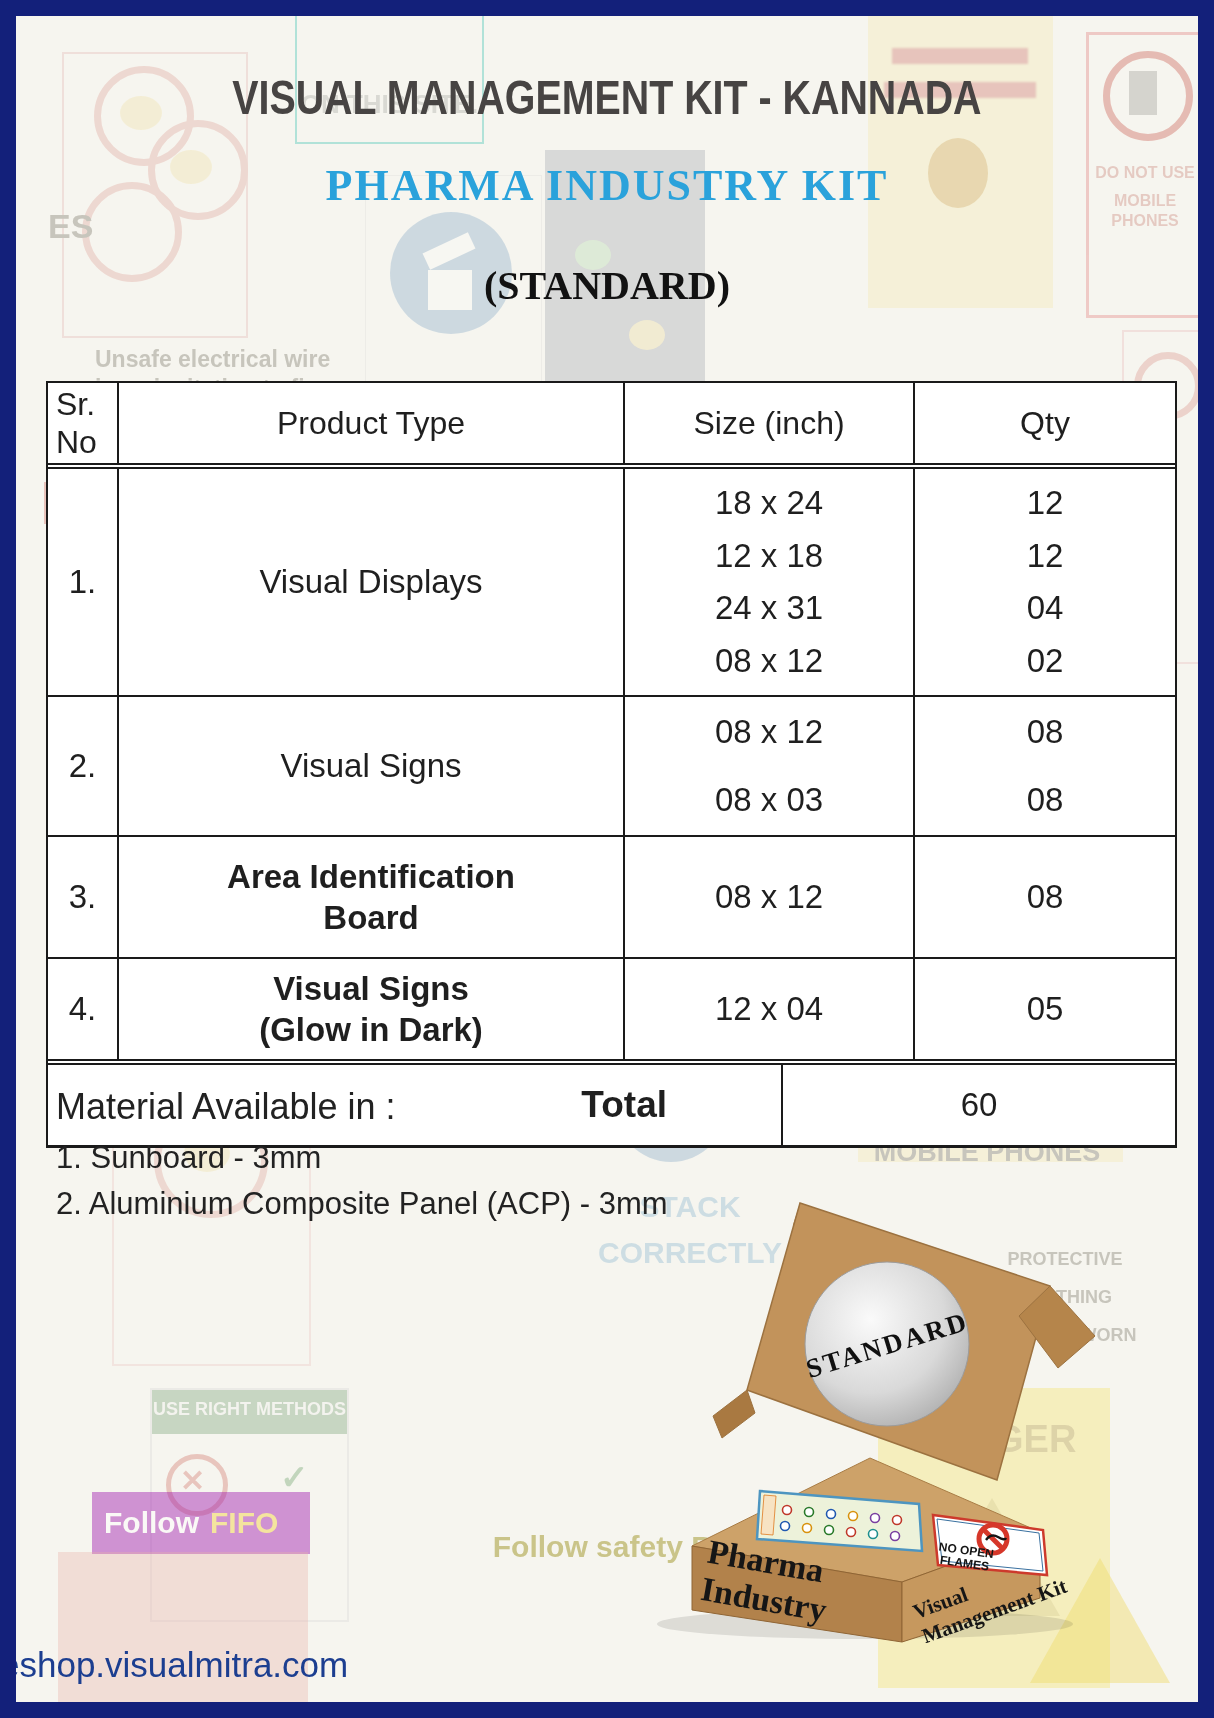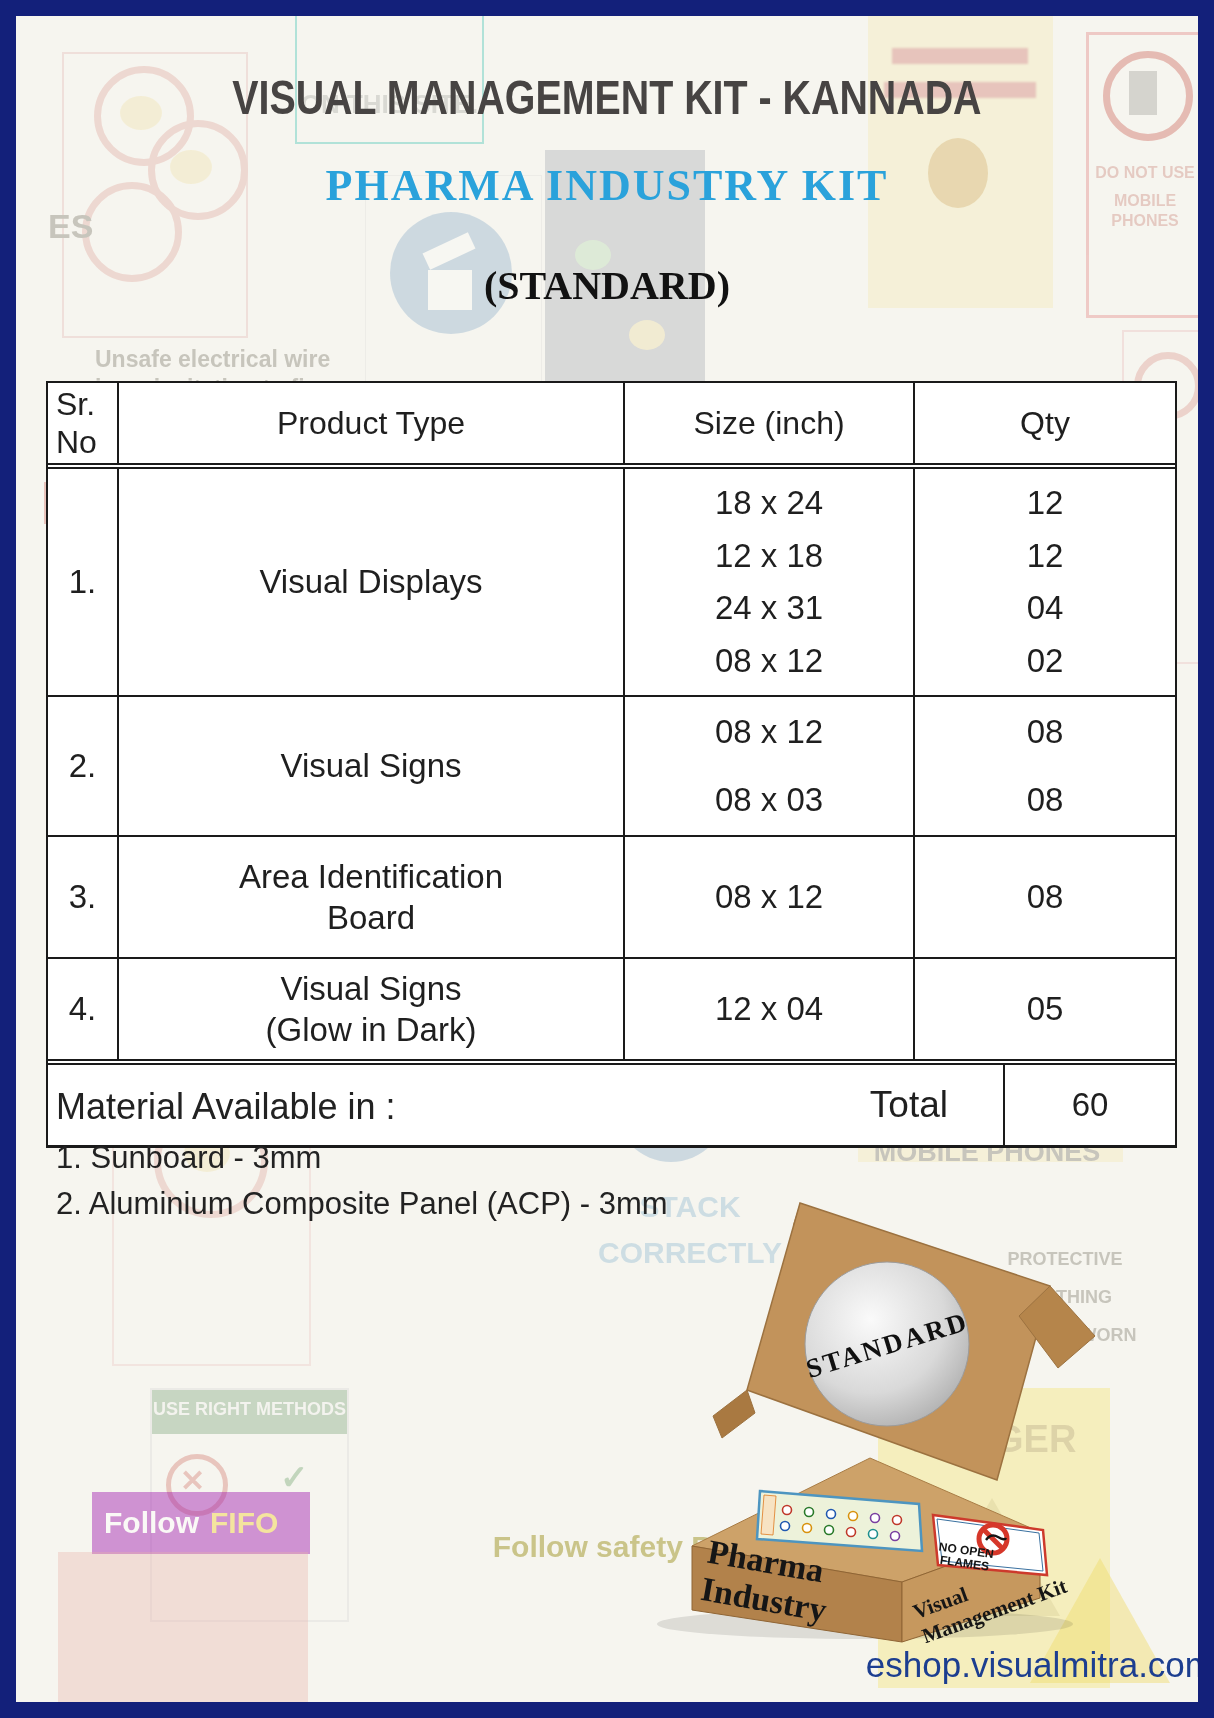--- a/index.html
+++ b/index.html
@@ -32,32 +32,32 @@
   .td{border-right:2px solid #1a1a1a;display:flex;align-items:center;justify-content:center;
       flex:0 0 auto;box-sizing:border-box;flex-direction:column;}
   .c1{width:71px;}
   .c2{width:506px;}
   .c3{width:290px;}
   .c4{width:254px;border-right:none;flex:1 1 auto;border-radius:15px;}
   .thead .td{font-size:32px;}
   .thead .c1{align-items:flex-start;padding-left:8px;line-height:38px;}
   .stack{justify-content:space-evenly;}
   .gap14{row-gap:14px;}
-  .merged{width:957px;align-items:flex-end;justify-content:center;padding-right:55px;
-          font-weight:normal;font-size:37px;}
-  .centerline{line-height:1.25;text-align:center;}
+  .merged{width:735px;align-items:flex-end;justify-content:center;padding-right:114px;
+          font-weight:bold;font-size:37px;}
+  .centerline{line-height:1.25;text-align:center;font-weight:bold;}
 
   
   .mat{position:absolute;left:56px;color:#222222;z-index:10;}
   #mat-h{top:1086px;font-size:36px;}
   #mat-1{top:1140px;font-size:31px;}
   #mat-2{top:1186px;font-size:31px;}
 
   
-  #footer{position:absolute;left:0;right:0;top:1645px;text-align:right;font-size:35px;
+  #footer{position:absolute;left:0;right:0;top:1645px;text-align:left;font-size:35px;
           color:#1c3e90;z-index:55;}
 
   #boxsvg{position:absolute;left:625px;top:1158px;z-index:20;}
   .tri{position:absolute;width:0;height:0;border-left:70px solid transparent;
        border-right:70px solid transparent;border-bottom:125px solid #f0dc6a;opacity:.45;z-index:1;}
 </style>
 </head>
 <body>
 
 <div id="page">

